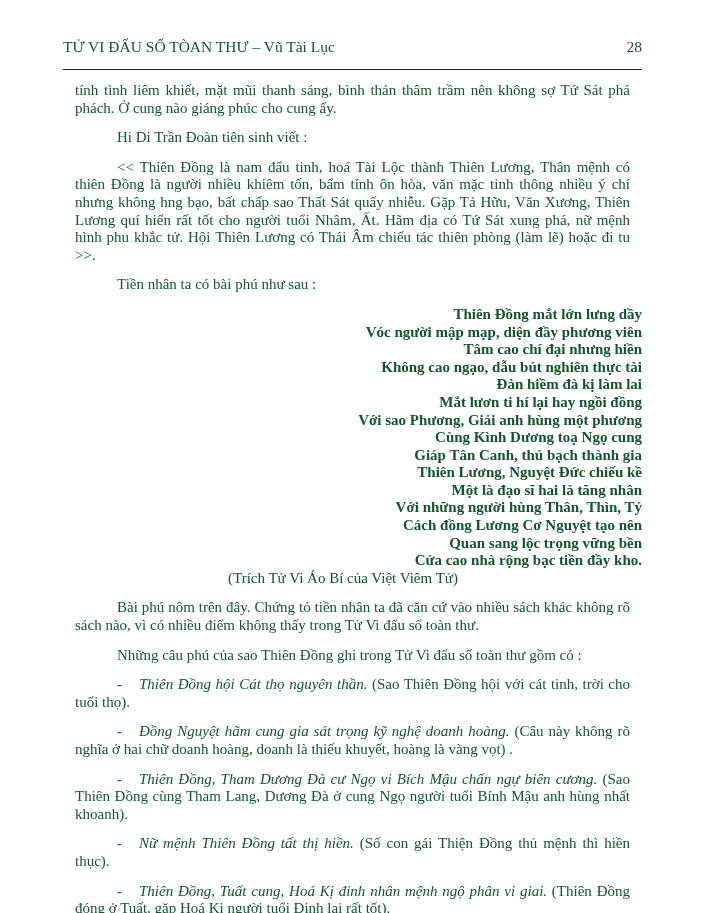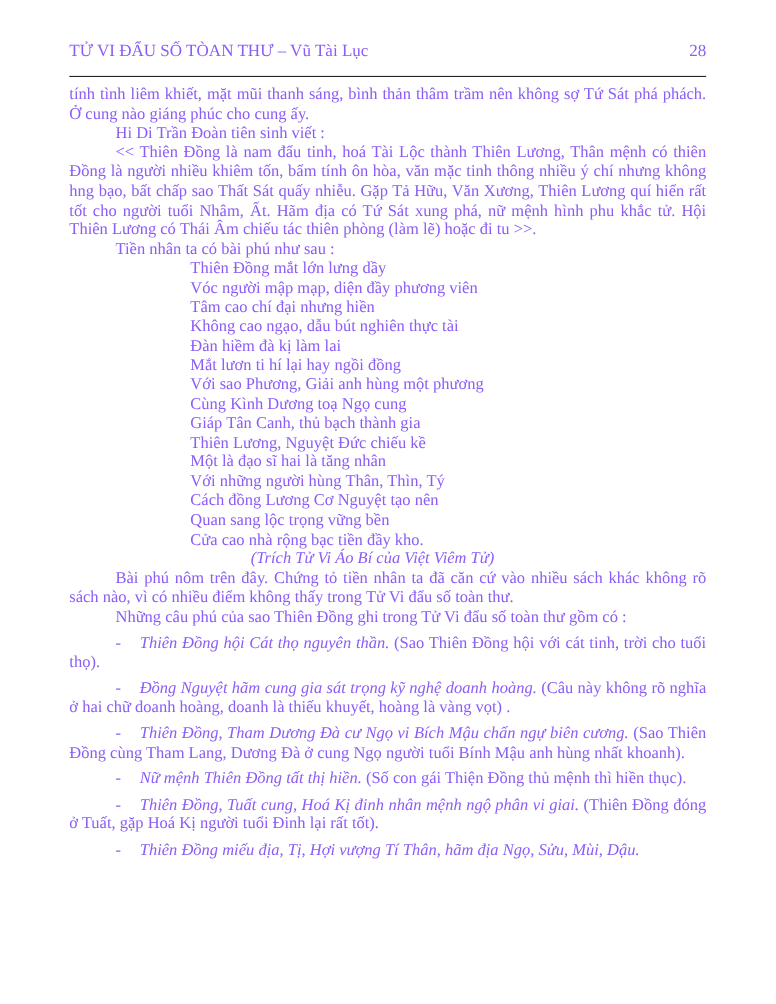--- a/index.html
+++ b/index.html
@@ -8,21 +8,21 @@
     background: #ffffff;
   }
   .page {
     position: relative;
     width: 705px;
     height: 913px;
     background: #ffffff;
     box-sizing: border-box;
     padding: 38px 63px 0 63px;
     font-family: "Liberation Serif", serif;
-    color: #8b5cf6;
+    color: #14532d;
     overflow: hidden;
   }
   .header {
     display: flex;
     justify-content: space-between;
     align-items: baseline;
     font-size: 15.5px;
     line-height: 18px;
   }
   .header-rule {
@@ -30,33 +30,33 @@
     border-top: 1.6px solid #252525;
     margin: 13px 0 0 0;
   }
   .body-text {
     margin-top: 8px;
     font-size: 15px;
     line-height: 17.6px;
     text-align: justify;
   }
   .body-text p {
-    margin: 0;
+    margin: 12px;
     text-indent: 42px;
   }
   .body-text p.no-indent {
     text-indent: 0;
   }
   .poem-line {
     padding-left: 110px;
-    text-align: left;
+    text-align: right;
+    font-weight: bold;
   }
   .poem-citation {
     padding-left: 165px;
-    font-style: italic;
     text-align: left;
   }
   .bullet {
     text-indent: 62px;
     margin-top: 6px !important;
   }
   .bullet .dash {
     display: inline-block;
     margin-right: 17px;
     text-indent: 0;

